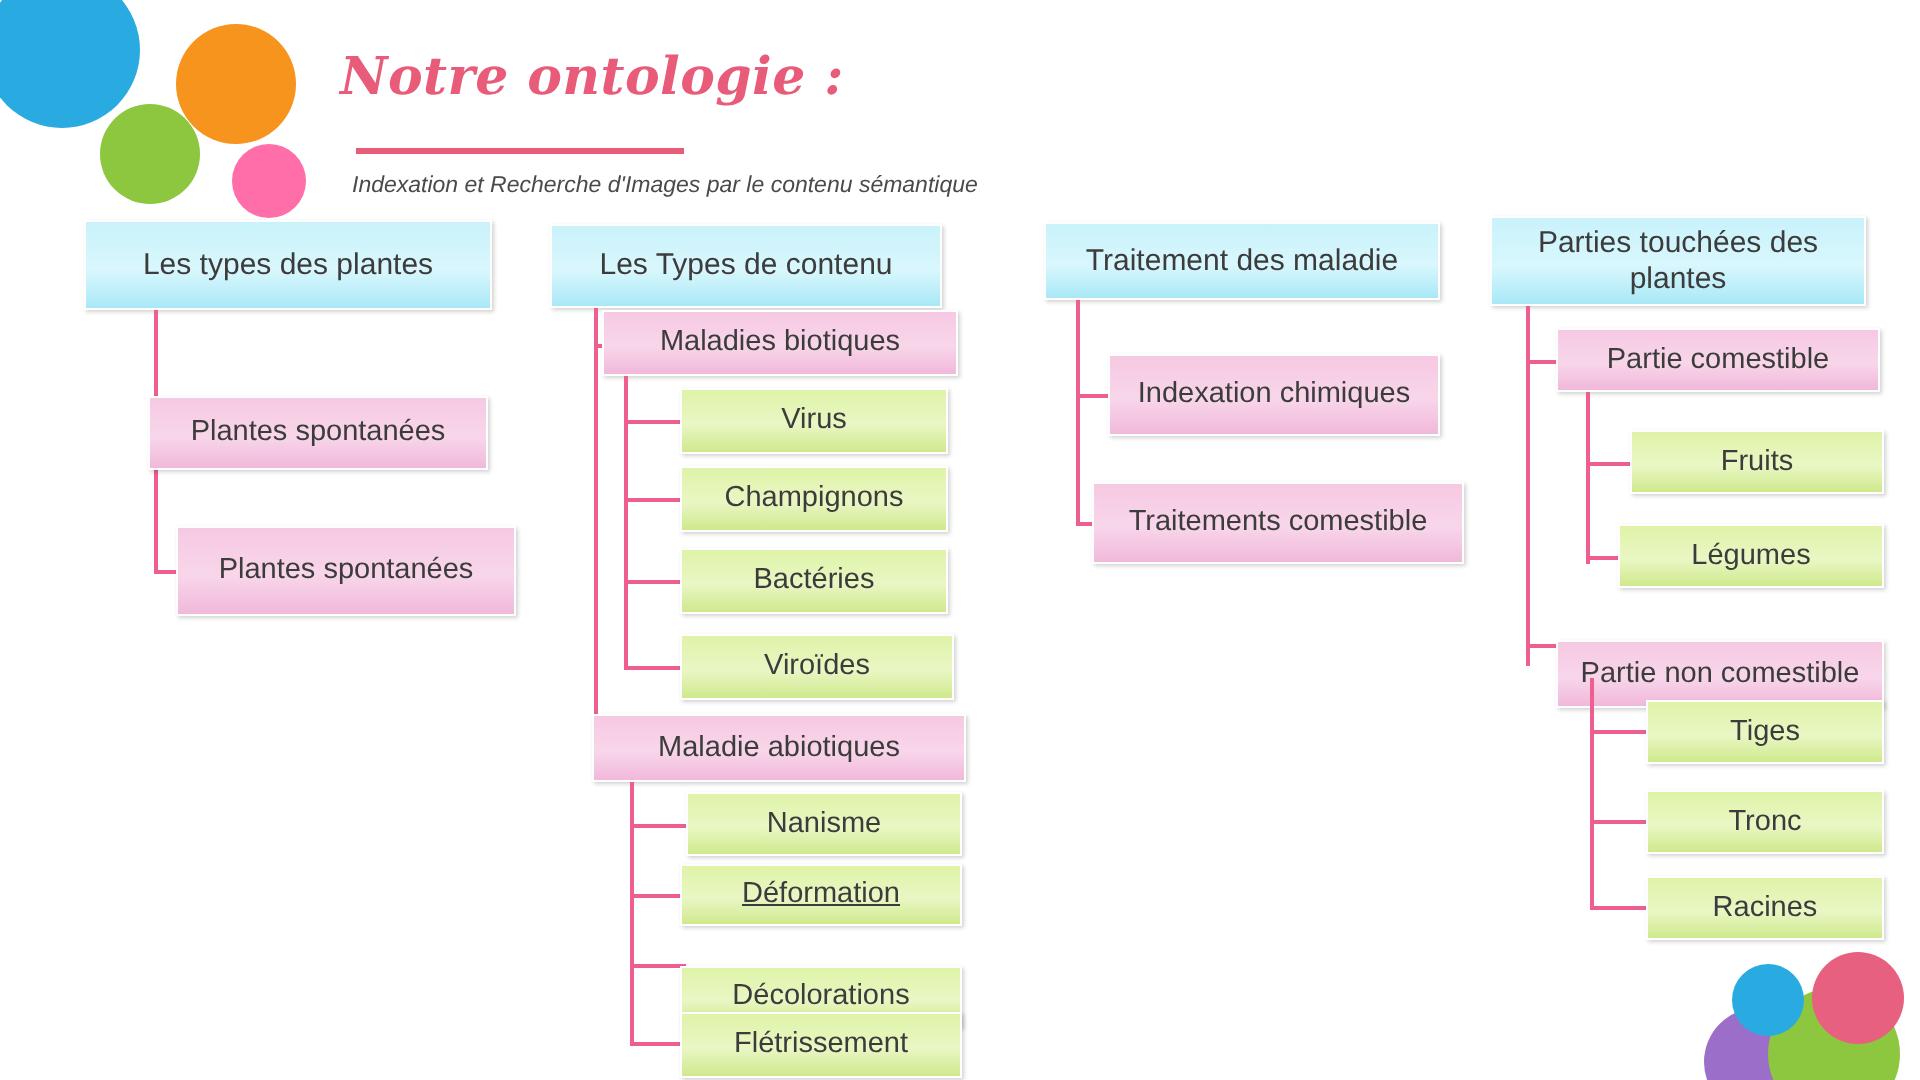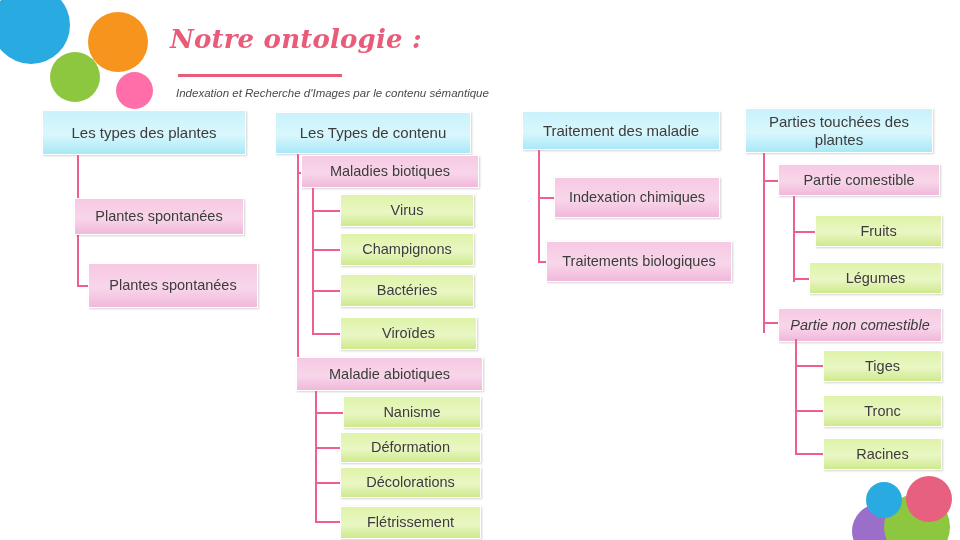--- a/index.html
+++ b/index.html
@@ -188,49 +188,49 @@
 
 <div class="node pinkish" style="left:296px; top:357px; width:187px; height:34px;">Maladie abiotiques</div>
 
 <div class="conn conn-v" style="left:315px; top:391px; height:131px;"></div>
 <div class="conn conn-h" style="left:315px; top:412px; width:28px;"></div>
 <div class="conn conn-h" style="left:315px; top:447px; width:28px;"></div>
 <div class="conn conn-h" style="left:315px; top:482px; width:28px;"></div>
 <div class="conn conn-h" style="left:315px; top:521px; width:28px;"></div>
 
 <div class="node greenish" style="left:343px; top:396px; width:138px; height:32px;">Nanisme</div>
-<div class="node greenish" style="left:340px; top:432px; width:141px; height:31px;">Déformation</div>
-<div class="node greenish" style="left:340px; top:467px; width:141px; height:31px;">Décolorations</div>
+<div class="node greenish" style="left:340px; top:432px; width:141px; height:31px;text-decoration:underline;">Déformation</div>
+<div class="node greenish" style="left:340px; top:483px; width:141px; height:31px;">Décolorations</div>
 <div class="node greenish" style="left:340px; top:506px; width:141px; height:33px;">Flétrissement</div>
 
 <div class="node root" style="left:522px; top:111px; width:198px; height:39px;">Traitement des maladie</div>
 
 <div class="conn conn-v" style="left:538px; top:150px; height:112px;"></div>
 <div class="conn conn-h" style="left:538px; top:197px; width:16px;"></div>
 <div class="conn conn-h" style="left:538px; top:261px; width:16px;"></div>
 
 <div class="node pinkish" style="left:554px; top:177px; width:166px; height:41px;">Indexation chimiques</div>
-<div class="node pinkish" style="left:546px; top:241px; width:186px; height:41px;">Traitements biologiques</div>
+<div class="node pinkish" style="left:546px; top:241px; width:186px; height:41px;">Traitements comestible</div>
 
 <div class="node root" style="left:745px; top:108px; width:188px; height:45px;">Parties touchées des plantes</div>
 
 <div class="conn conn-v" style="left:763px; top:153px; height:180px;"></div>
 <div class="conn conn-h" style="left:763px; top:180px; width:16px;"></div>
 <div class="conn conn-h" style="left:763px; top:322px; width:16px;"></div>
 
 <div class="node pinkish" style="left:778px; top:164px; width:162px; height:32px;">Partie comestible</div>
 
 <div class="conn conn-v" style="left:793px; top:196px; height:86px;"></div>
 <div class="conn conn-h" style="left:793px; top:231px; width:22px;"></div>
 <div class="conn conn-h" style="left:793px; top:278px; width:22px;"></div>
 
 <div class="node greenish" style="left:815px; top:215px; width:127px; height:32px;">Fruits</div>
 <div class="node greenish" style="left:809px; top:262px; width:133px; height:32px;">Légumes</div>
 
-<div class="node pinkish" style="left:778px; top:308px; width:164px; height:34px;font-style:italic;">Partie non comestible</div>
+<div class="node pinkish" style="left:778px; top:320px; width:164px; height:34px;">Partie non comestible</div>
 
 <div class="conn conn-v" style="left:795px; top:339px; height:116px;"></div>
 <div class="conn conn-h" style="left:795px; top:365px; width:28px;"></div>
 <div class="conn conn-h" style="left:795px; top:410px; width:28px;"></div>
 <div class="conn conn-h" style="left:795px; top:453px; width:28px;"></div>
 
 <div class="node greenish" style="left:823px; top:350px; width:119px; height:32px;">Tiges</div>
 <div class="node greenish" style="left:823px; top:395px; width:119px; height:32px;">Tronc</div>
 <div class="node greenish" style="left:823px; top:438px; width:119px; height:32px;">Racines</div>
 

